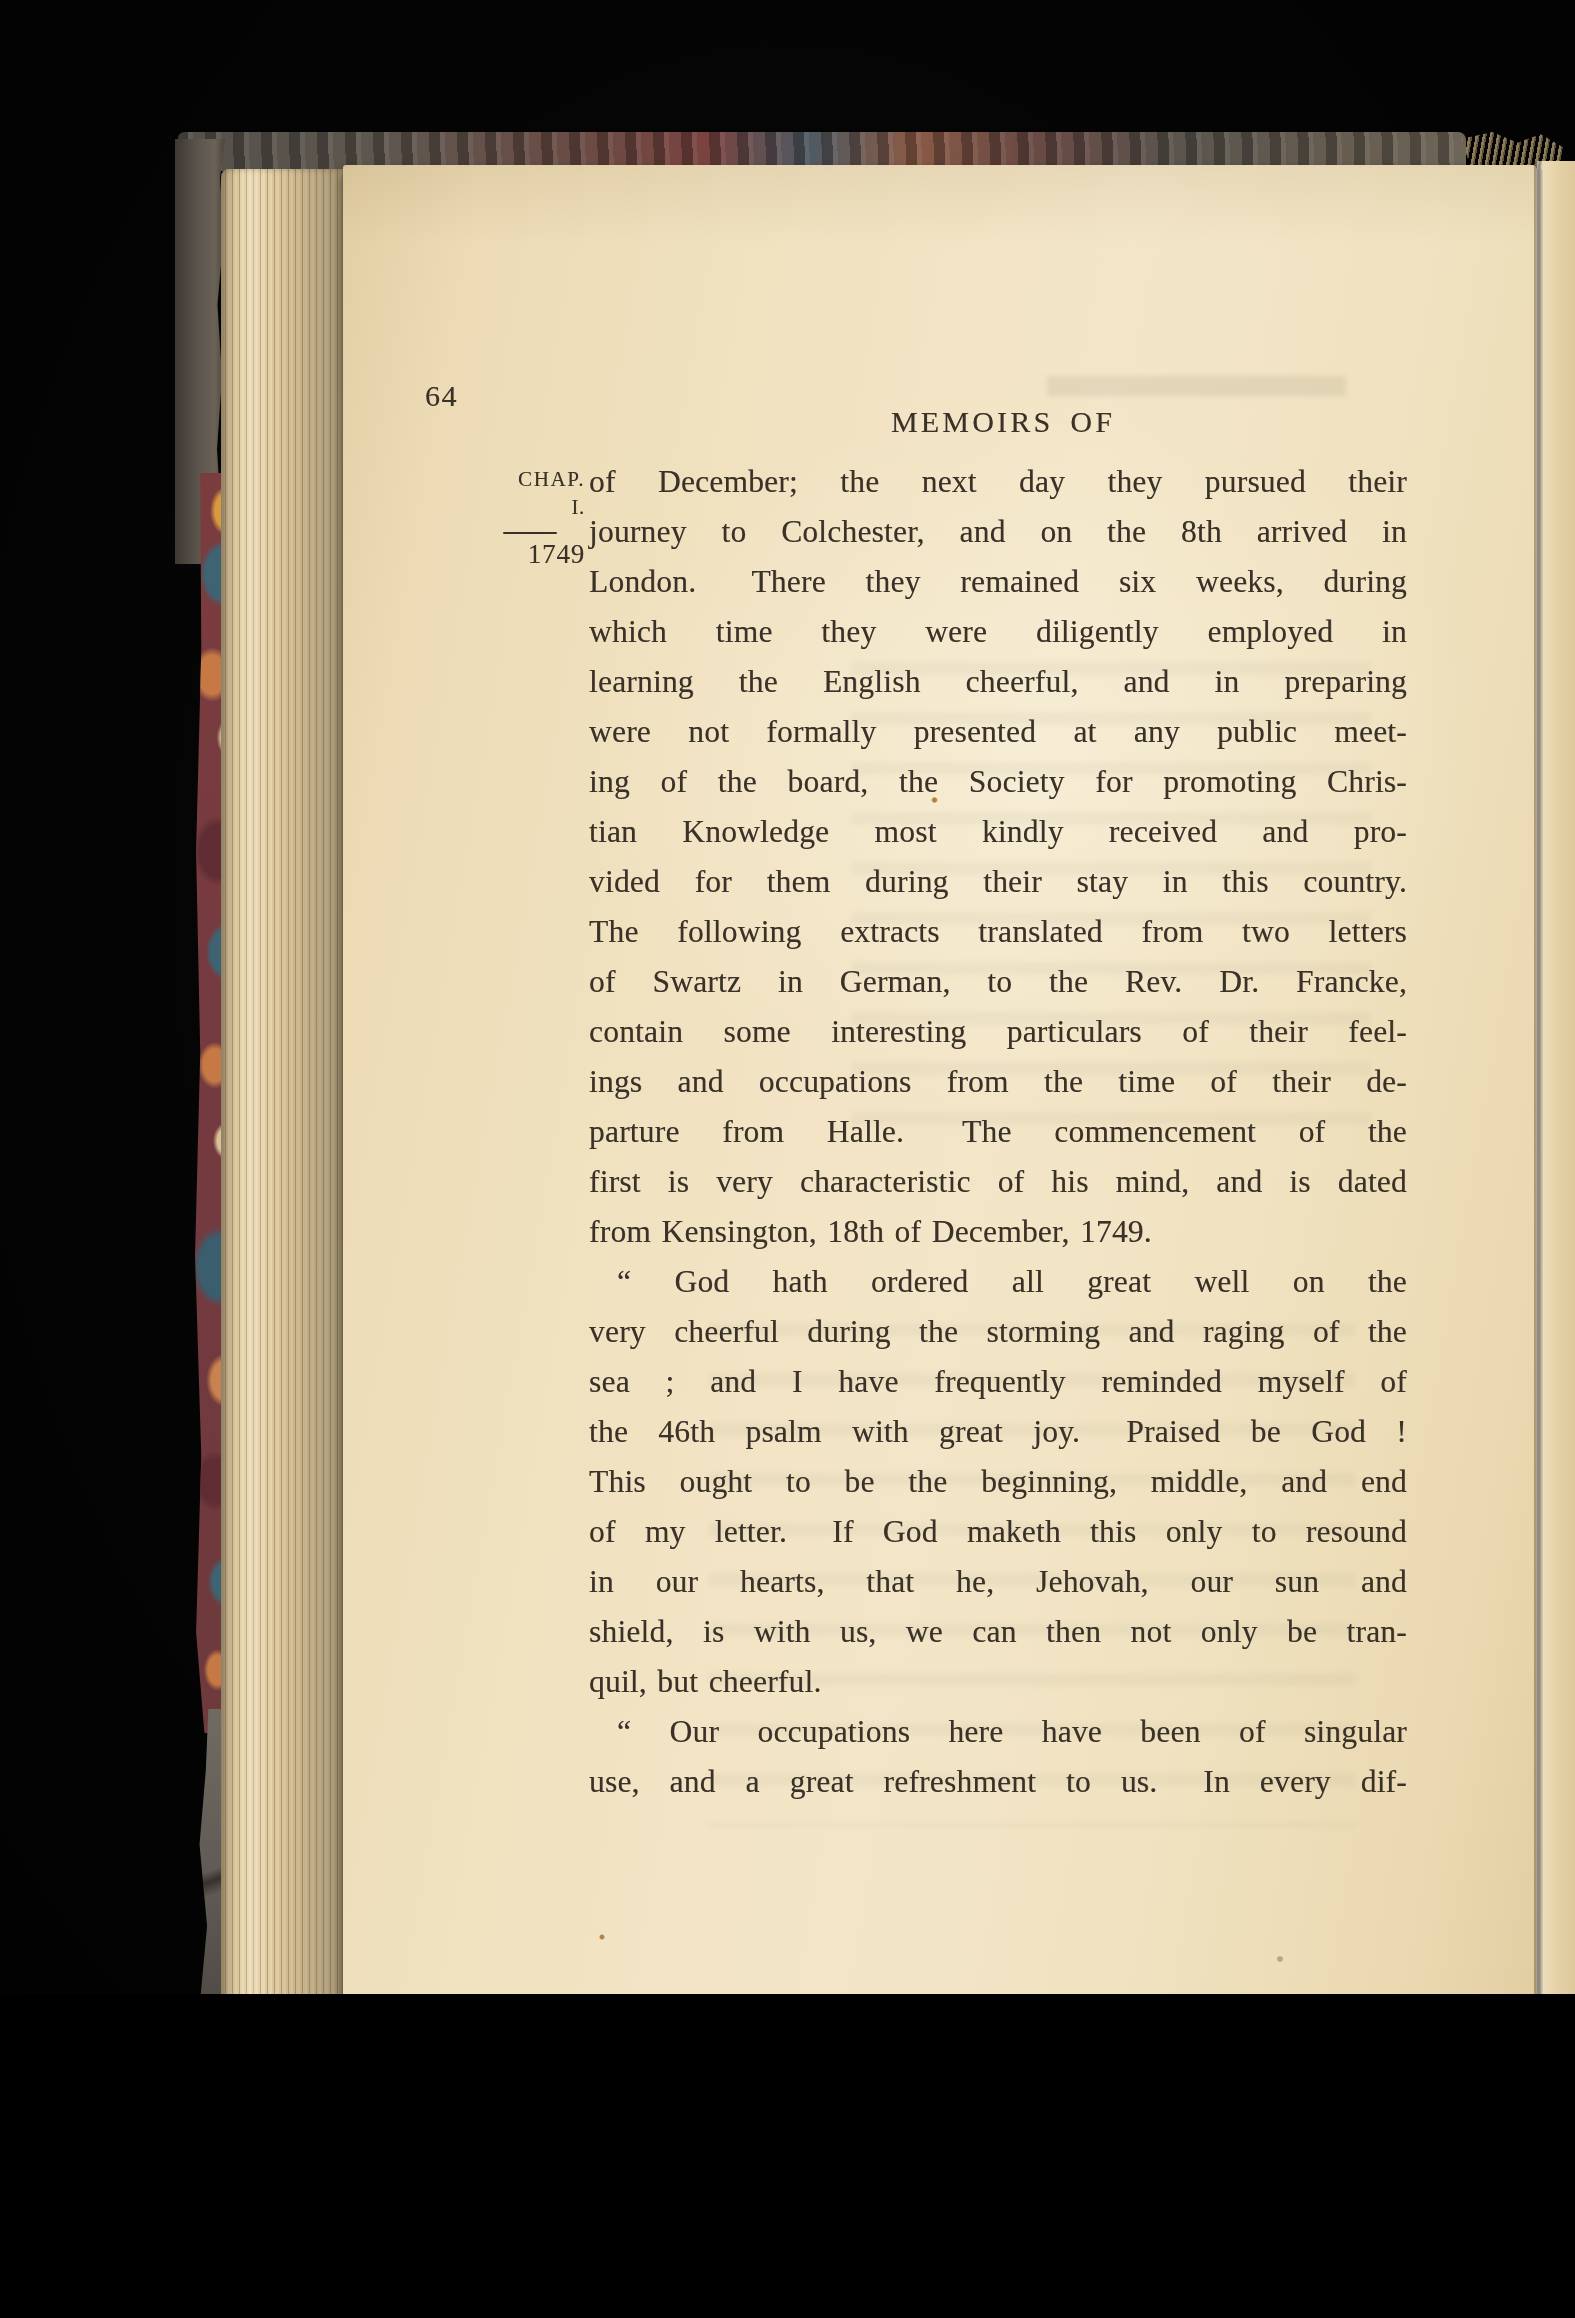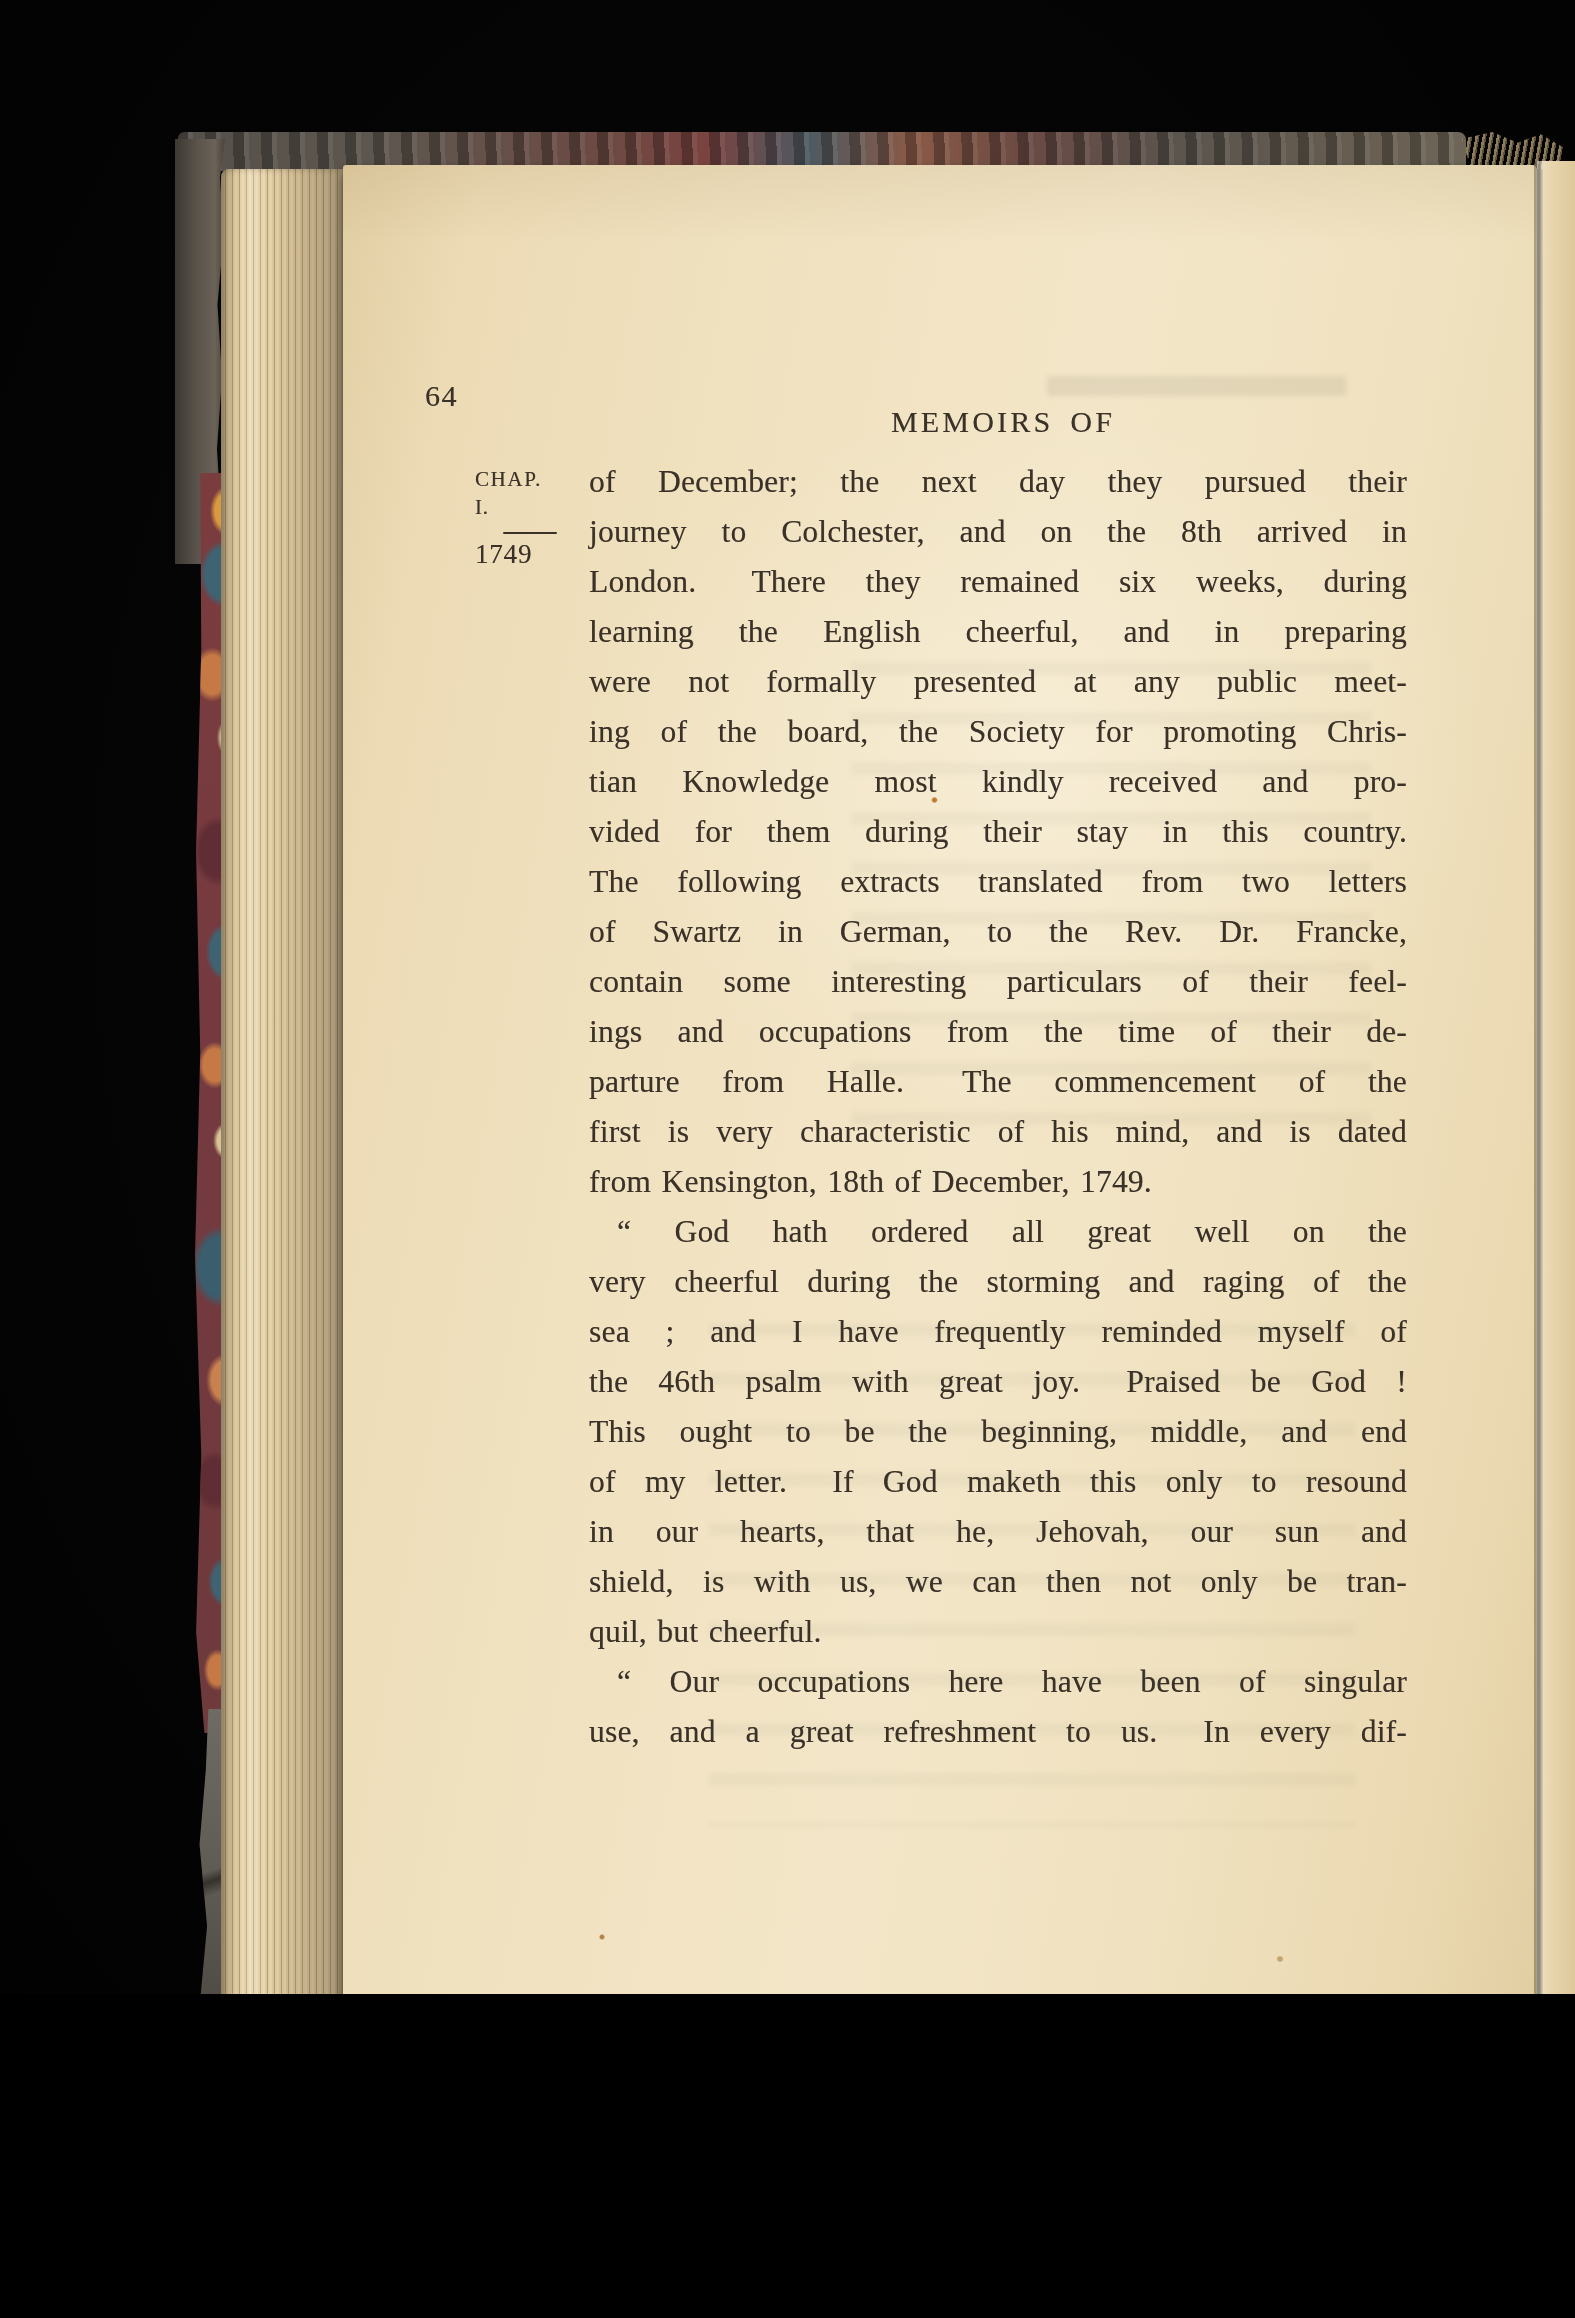--- a/index.html
+++ b/index.html
@@ -92,21 +92,21 @@
       background:repeating-linear-gradient(180deg,rgba(96,104,78,.10) 0 12.6px,rgba(0,0,0,0) 12.6px 50px);}
   .speck{position:absolute;border-radius:50%;}
   .s1{left:931px;top:797px;width:7px;height:6.3px;background:radial-gradient(circle,#b97e2e 0 40%,rgba(0,0,0,0) 75%);}
   .s2{left:599px;top:1934px;width:5.5px;height:5.5px;background:radial-gradient(circle,#a06a2a 0 40%,rgba(0,0,0,0) 75%);opacity:.8;}
   .s3{left:1276px;top:1956px;width:7.9px;height:6.3px;background:radial-gradient(circle,#b08a52 0 40%,rgba(0,0,0,0) 75%);opacity:.7;}
   
   .ink{color:#3a3128;text-shadow:0.3px 0.3px 0.5px rgba(58,49,40,.45);}
   .pageno{position:absolute;left:425px;top:379px;font-size:30px;letter-spacing:1.6px;}
   .runhead{position:absolute;left:802px;top:387px;width:402px;text-align:center;
            font-size:30px;letter-spacing:3.2px;word-spacing:6.3px;margin-top:18px;}
-  .chapnote{position:absolute;left:475px;top:466px;width:110px;text-align:left;}
+  .chapnote{position:absolute;left:475px;top:466px;width:110px;text-align:right;}
   .chapnote .c1{font-size:21px;letter-spacing:1.6px;line-height:27px;}
   .chapnote .c2{font-size:20.5px;letter-spacing:0.8px;line-height:28px;}
   .chapnote .rule{width:54px;height:2.4px;background:#3a3128;margin:11px auto 7.9px auto;border-radius:1.6px;}
   .chapnote .c3{font-size:27px;letter-spacing:0.8px;line-height:25px;font-family:Liberation Serif, serif;}
   .bodytext{position:absolute;left:589px;top:457px;width:818px;
             font-size:31.5px;line-height:50px;letter-spacing:0.2px;word-spacing:2.4px;}
   .bl{text-align:justify;text-align-last:justify;height:50px;white-space:pre-wrap;}
   .bl.pend{text-align-last:left;}
   .bl.ind{text-indent:28px;}
   
@@ -151,20 +151,21 @@
     <div class="c1 ink">CHAP.</div>
     <div class="c2 ink">I.</div>
     <div class="rule"></div>
     <div class="c3 ink">1749</div>
   </div>
 
   <div class="bodytext ink">
       <div class="bl">of December; the next day they pursued their</div>
       <div class="bl">journey to Colchester, and on the 8th arrived in</div>
       <div class="bl">London.  There they remained six weeks, during</div>
+      <div class="bl">which time they were diligently employed in</div>
       <div class="bl">learning the English cheerful, and in preparing</div>
       <div class="bl">were not formally presented at any public meet-</div>
       <div class="bl">ing of the board, the Society for promoting Chris-</div>
       <div class="bl">tian Knowledge most kindly received and pro-</div>
       <div class="bl">vided for them during their stay in this country.</div>
       <div class="bl">The following extracts translated from two letters</div>
       <div class="bl">of Swartz in German, to the Rev. Dr. Francke,</div>
       <div class="bl">contain some interesting particulars of their feel-</div>
       <div class="bl">ings and occupations from the time of their de-</div>
       <div class="bl">parture from Halle.  The commencement of the</div>

